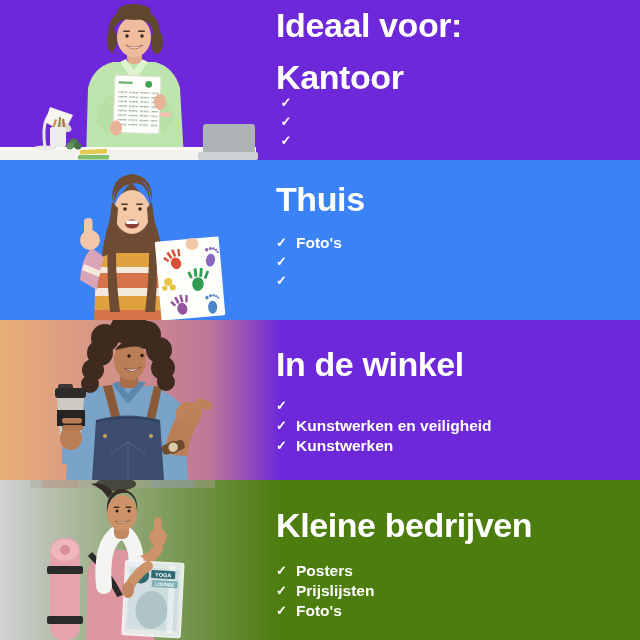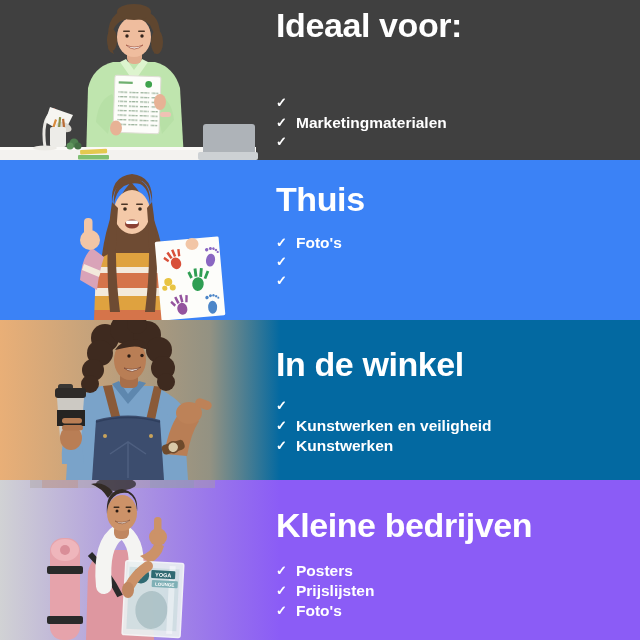--- a/index.html
+++ b/index.html
@@ -17,21 +17,21 @@
   .band-0 h1{top:6px}   .band-0 h2{top:58px}  .band-0 ul{top:95px}
   .band-1 h2{top:20px}  .band-1 ul{top:74px}
   .band-2 h2{top:25px}  .band-2 ul{top:78px}
   .band-3 h2{top:26px}  .band-3 ul{top:82px}
 </style>
 </head>
 <body>
 
 <div id="poster">
 
-  <section class="band band-0" style="background: #404040;">
+  <section class="band band-0" style="background: #6d28d9; text-align: center;">
     <svg class="photo" width="280" height="160" viewBox="0 0 280 160">
 
       <g>
         <path d="M86 160 L88 88 Q93 67 113 62 L155 62 Q174 67 180 88 L184 160 Z" fill="#BFE5AE"></path>
         <path d="M120 62 L134 82 L148 62 L142 59 L134 70 L126 59 Z" fill="#DDF4CE"></path>
         <rect x="127" y="46" width="15" height="18" rx="6" fill="#E2AC8D"></rect>
         <ellipse cx="134" cy="37" rx="17" ry="20" fill="#EFBD9E"></ellipse>
         <path d="M109 42 Q104 12 132 7 Q161 10 160 36 Q162 48 154 54 Q158 38 150 25 Q140 16 126 19 Q113 23 112 36 Q110 46 114 54 Q105 50 109 42 Z" fill="#5F462F"></path>
         <ellipse cx="134" cy="12" rx="17" ry="8" fill="#5F462F"></ellipse>
         <ellipse cx="112" cy="40" rx="5" ry="11" fill="#5F462F"></ellipse>
@@ -89,27 +89,27 @@
         <rect x="80" y="150" width="27" height="4.5" rx="1" fill="#E4C94F" transform="rotate(-3 80 150)"></rect>
         <rect x="78" y="155" width="31" height="4.5" rx="1" fill="#7FBF72"></rect>
       </g>
       <g>
         <path d="M206 124 h46 a3 3 0 0 1 3 3 v25 h-52 v-25 a3 3 0 0 1 3 -3 z" fill="#AEB3B8"></path>
         <rect x="198" y="152" width="60" height="8" rx="2" fill="#CDD1D4"></rect>
       </g>
     </svg>
     <div class="content">
       <h1>Ideaal voor:</h1>
+      <h2>Kantoor</h2>
       <ul>
         <li>
             <span class="check">✓</span>
           </li>
         <li>
             <span class="check">✓</span>
-            <span>Marketingmaterialen</span>
           </li>
         <li>
             <span class="check">✓</span>
           </li>
       </ul>
     </div>
   </section>
 
   <section class="band band-1" style="background: #3b82f6; padding-left: 44px;">
     <svg class="photo" width="280" height="160" viewBox="0 0 280 160">
@@ -172,21 +172,21 @@
         <li>
             <span class="check">✓</span>
           </li>
         <li>
             <span class="check">✓</span>
           </li>
       </ul>
     </div>
   </section>
 
-  <section class="band band-2" style="background: #0369a1;">
+  <section class="band band-2" style="background: #6d28d9;">
     <svg class="photo" width="280" height="160" viewBox="0 0 280 160">
       <defs>
         <linearGradient id="g3" x1="0" y1="0" x2="1" y2="0">
           <stop offset="0" stop-color="#E9AF77" stop-opacity="1"></stop>
           <stop offset="0.75" stop-color="#F3AD6E" stop-opacity="0.6"></stop>
           <stop offset="1" stop-color="#FBB16B" stop-opacity="0"></stop>
         </linearGradient>
       </defs>
       <rect width="280" height="160" fill="url(#g3)"></rect>
       <g>
@@ -253,21 +253,21 @@
             <span>Kunstwerken en veiligheid</span>
           </li>
         <li>
             <span class="check">✓</span>
             <span>Kunstwerken</span>
           </li>
       </ul>
     </div>
   </section>
 
-  <section class="band band-3" style="background: #8b5cf6;">
+  <section class="band band-3" style="background: #4d7c0f;">
     <svg class="photo" width="280" height="160" viewBox="0 0 280 160">
       <defs>
         <linearGradient id="g4" x1="0" y1="0" x2="1" y2="0">
           <stop offset="0" stop-color="#D1D2D4" stop-opacity="1"></stop>
           <stop offset="1" stop-color="#C3C4C6" stop-opacity="0"></stop>
         </linearGradient>
       </defs>
       <rect width="280" height="160" fill="url(#g4)"></rect>
       <g opacity="0.8">
         <rect x="30" y="0" width="185" height="8" fill="#A9A29C" opacity="0.5"></rect>

